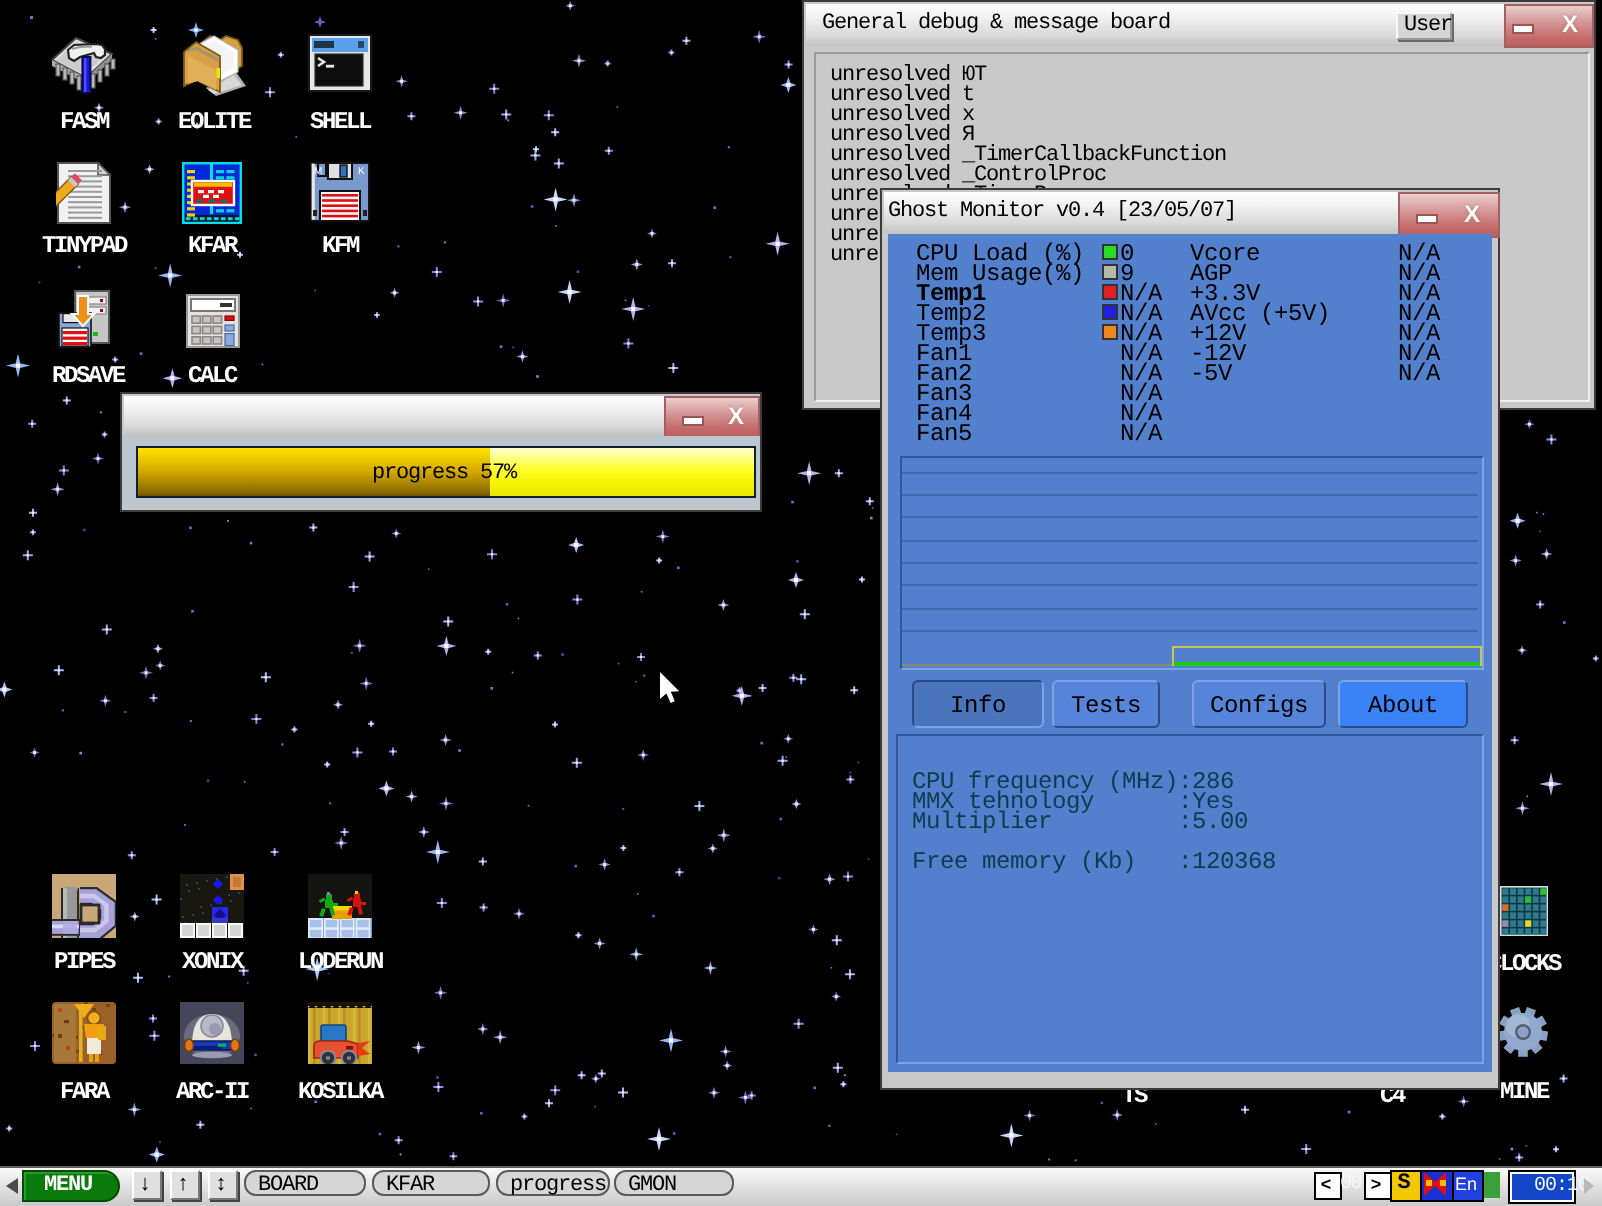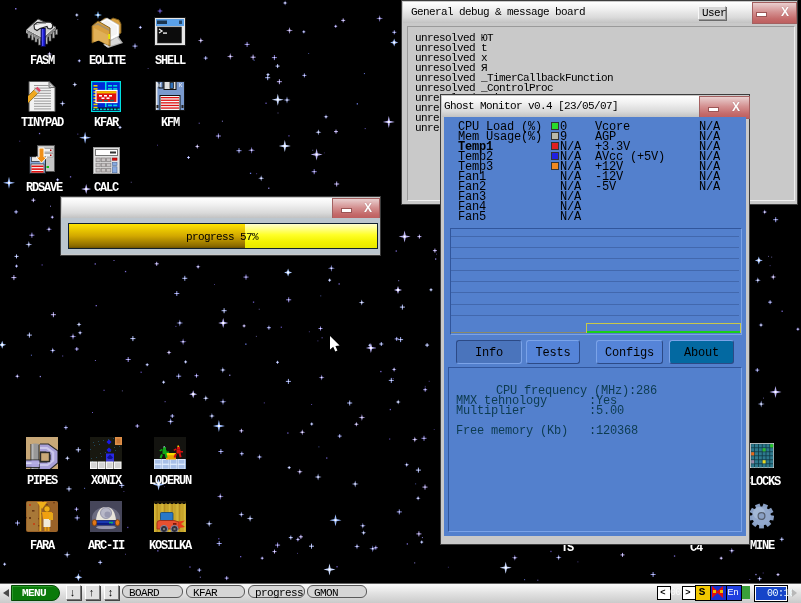--- a/index.html
+++ b/index.html
@@ -1000,26 +1000,26 @@
 
     <div class="abs" style="left:12px;top:223px;width:66px;height:24px;background:#4a74bc;border:1px solid #2c4a86;border-bottom-color:#7ba3e8;border-right-color:#7ba3e8;box-sizing:border-box;border-radius:3px;">
         <div class="t7" style="color:#000;text-align:center;margin-top:7px;">Info</div>
       </div>
       <div class="abs" style="left:82px;top:223px;width:54px;height:24px;background:#5584d8;border:1px solid #7ba3e8;border-bottom-color:#2c4a86;border-right-color:#2c4a86;box-sizing:border-box;border-radius:3px;">
         <div class="t7" style="color:#000;text-align:center;margin-top:7px;">Tests</div>
       </div>
       <div class="abs" style="left:152px;top:223px;width:67px;height:24px;background:#5584d8;border:1px solid #7ba3e8;border-bottom-color:#2c4a86;border-right-color:#2c4a86;box-sizing:border-box;border-radius:3px;">
         <div class="t7" style="color:#000;text-align:center;margin-top:7px;">Configs</div>
       </div>
-      <div class="abs" style="left:225px;top:223px;width:65px;height:24px;background:#0369a1;border:1px solid #7ba3e8;border-bottom-color:#2c4a86;border-right-color:#2c4a86;box-sizing:border-box;border-radius:3px;">
+      <div class="abs" style="left:225px;top:223px;width:65px;height:24px;background:#3b82f6;border:1px solid #7ba3e8;border-bottom-color:#2c4a86;border-right-color:#2c4a86;box-sizing:border-box;border-radius:3px;">
         <div class="t7" style="color:#000;text-align:center;margin-top:7px;">About</div>
       </div>
 
     <div class="abs" style="left:4px;top:250px;width:292px;height:163px;border:1px solid #31569c;border-bottom-color:#7ba3e8;border-right-color:#7ba3e8;"></div>
-      <div class="abs t7" style="left:12px;top:269px;color:#0d3b50;margin-left:40px;">CPU frequency (MHz):286</div>
+      <div class="abs t7" style="left:12px;top:269px;color:#0d3b50;">CPU frequency (MHz):286</div>
       <div class="abs t7" style="left:12px;top:279px;color:#0d3b50;">MMX tehnology      :Yes</div>
       <div class="abs t7" style="left:12px;top:289px;color:#0d3b50;">Multiplier         :5.00</div>
       <div class="abs t7" style="left:12px;top:309px;color:#0d3b50;">Free memory (Kb)   :120368</div>
   </div>
 </div>
 
 <div class="win" style="left:60px;top:196px;width:319px;height:58px;">
   <div class="tbar" style="height:20px;"></div>
   <div class="redbox" style="left:271px;top:1px;width:46px;height:19px;"></div>
   <div class="rmin" style="left:281px;top:12px;"></div>

